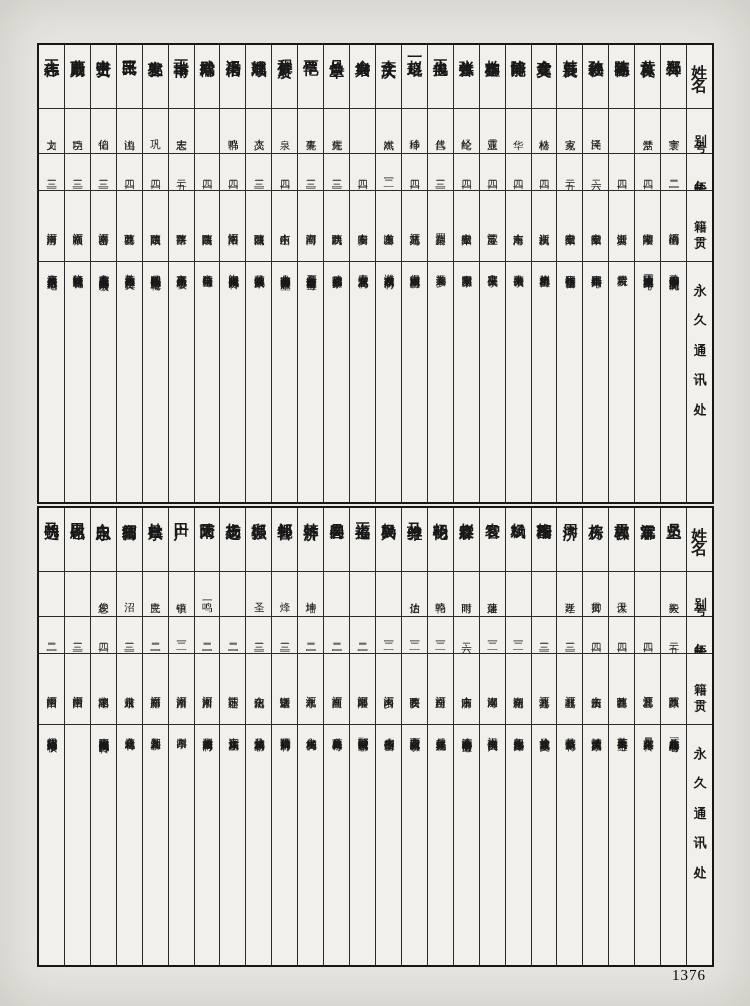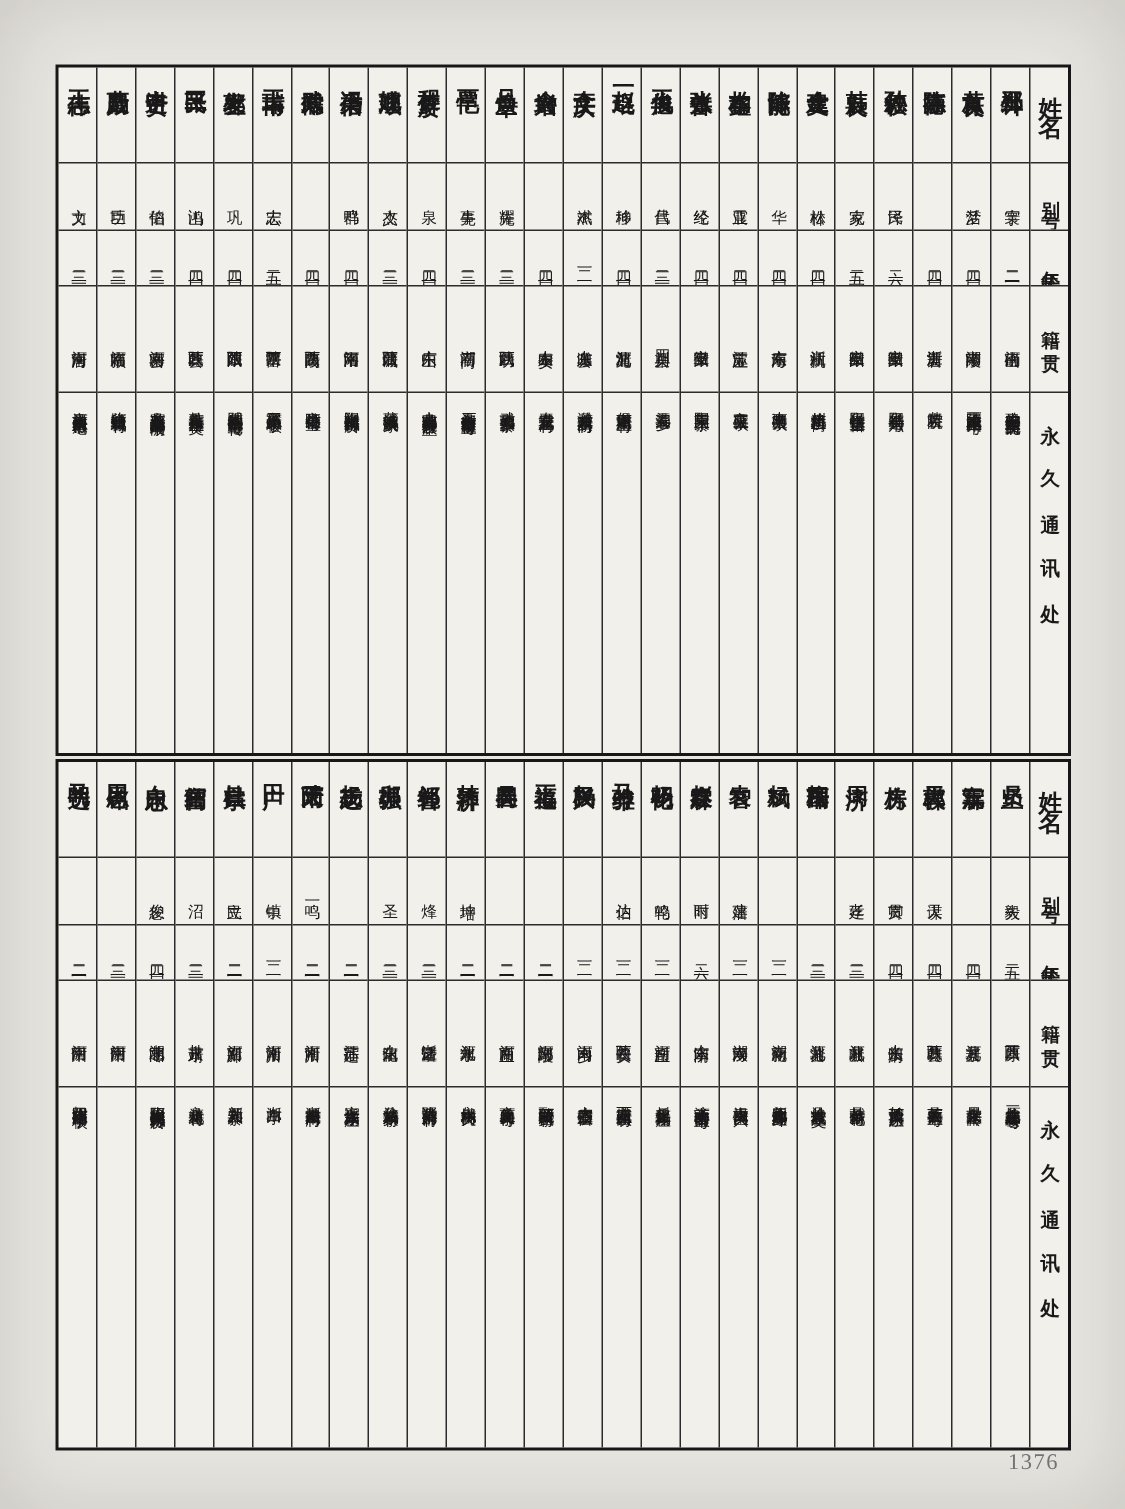--- a/index.html
+++ b/index.html
@@ -51,21 +51,21 @@
   .addr{font-size:10.5px;letter-spacing:.5px;line-height:1.18;max-height:232px;}
   
   .header-col .cell{font-weight:700;}
   .h-name{font-size:16px;letter-spacing:13px;padding-top:6px;}
   .h-alias{font-size:12.5px;letter-spacing:7px;}
   .h-age{font-size:12.5px;letter-spacing:2px;}
   .h-origin{font-size:12.5px;letter-spacing:16px;}
   .h-addr{font-size:13px;letter-spacing:30px;padding-top:10px;}
   .page-number{
     position:absolute;top:967px;right:44px;
-    font-size:15px;color:#737373;letter-spacing:1px;
+    font-size:15px;color:#000000;letter-spacing:1px;
   }
 </style>
 </head>
 <body>
 
 <div class="page">
 
   <div class="tables">
 
     <section class="roster-table" id="table-top">

